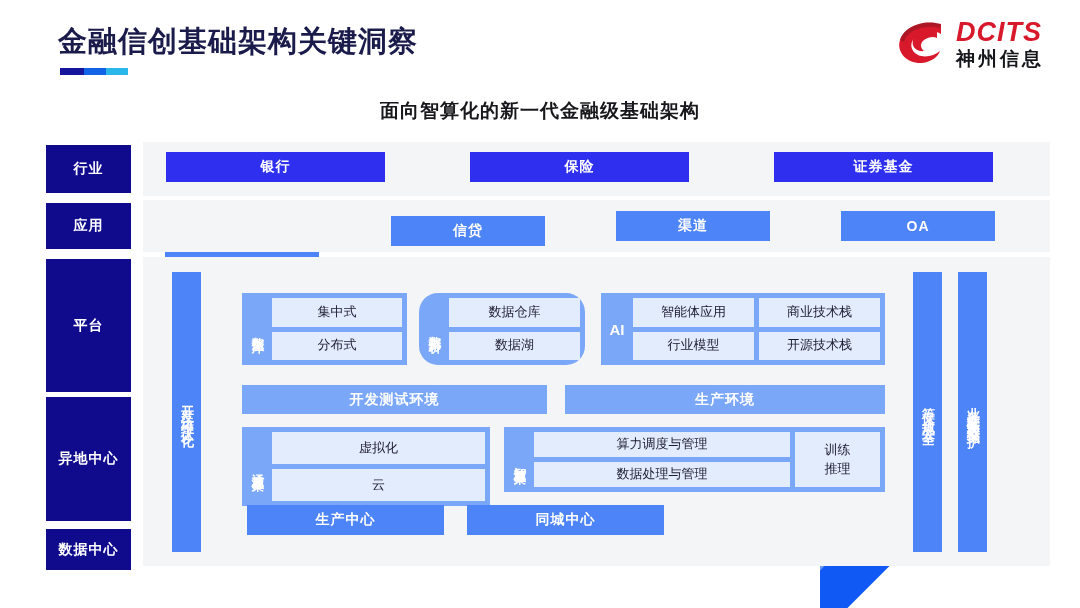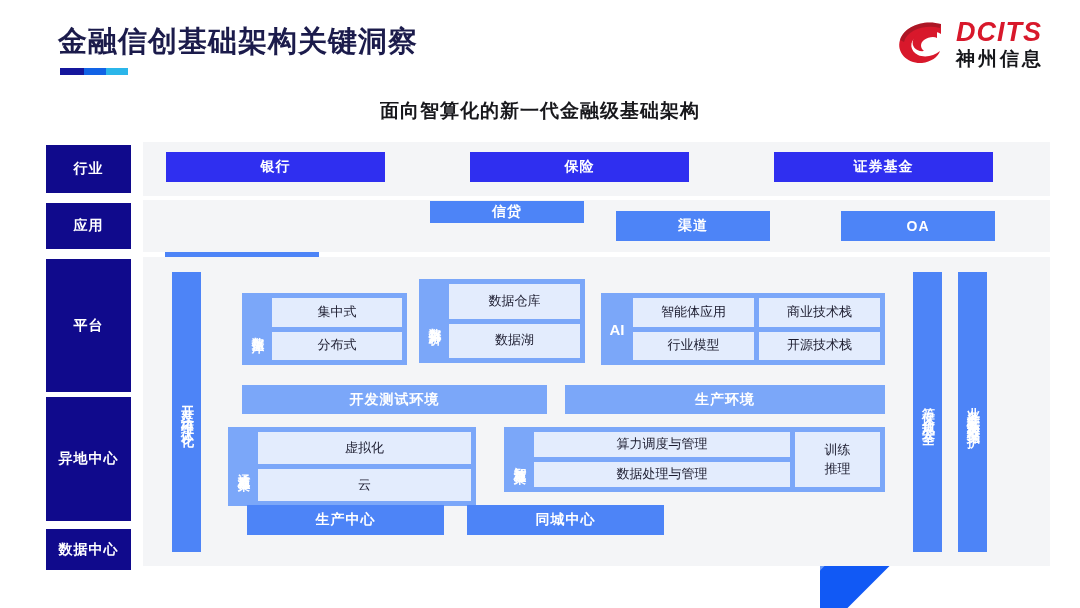--- a/index.html
+++ b/index.html
@@ -264,21 +264,21 @@
 
   <div class="navy" style="left:46px; top:145px; width:85px; height:48px;">行业</div>
   <div class="band" style="left:143px; top:142px; width:907px; height:54px;"></div>
   <div class="chip chip-industry" style="left:166px; top:152px; width:219px; height:30px;">银行</div>
   <div class="chip chip-industry" style="left:470px; top:152px; width:219px; height:30px;">保险</div>
   <div class="chip chip-industry" style="left:774px; top:152px; width:219px; height:30px;">证券基金</div>
 
   <div class="navy" style="left:46px; top:203px; width:85px; height:46px;">应用</div>
   <div class="band" style="left:143px; top:200px; width:907px; height:52px;"></div>
   <div class="chip chip-app" style="left:165px; top:211px; width:154px; height:30px;margin-top:41px;">核心</div>
-  <div class="chip chip-app" style="left:391px; top:201px; width:154px; height:22px;margin-left:39px;">信贷</div>
+  <div class="chip chip-app" style="left:391px; top:216px; width:154px; height:30px;">信贷</div>
   <div class="chip chip-app" style="left:616px; top:211px; width:154px; height:30px;">渠道</div>
   <div class="chip chip-app" style="left:841px; top:211px; width:154px; height:30px;">OA</div>
 
   <div class="navy" style="left:46px; top:259px; width:85px; height:133px;">平台</div>
   <div class="navy" style="left:46px; top:397px; width:85px; height:124px;">异地中心</div>
   <div class="navy" style="left:46px; top:529px; width:85px; height:41px;">数据中心</div>
 
   <div class="band" style="left:143px; top:257px; width:907px; height:309px;"></div>
 
   <div class="rail" style="left:172px; top:272px; width:29px; height:280px;">开发运维一体化</div>
@@ -291,21 +291,21 @@
     <div class="group-body">
       <div class="group-row">
         <div class="tile">集中式</div>
       </div>
       <div class="group-row">
         <div class="tile">分布式</div>
       </div>
     </div>
   </div>
 
-  <div class="group" style="left:419px; top:279px; width:166px; height:84px;">
+  <div class="group" style="left:419px; top:293px; width:166px; height:72px;border-radius:19px;">
     <div class="group-label">数据分析</div>
     <div class="group-body">
       <div class="group-row">
         <div class="tile">数据仓库</div>
       </div>
       <div class="group-row">
         <div class="tile">数据湖</div>
       </div>
     </div>
   </div>
@@ -320,21 +320,21 @@
       <div class="group-row">
         <div class="tile">行业模型</div>
         <div class="tile">开源技术栈</div>
       </div>
     </div>
   </div>
 
   <div class="envbar" style="left:242px; top:385px; width:305px; height:29px;">开发测试环境</div>
   <div class="envbar" style="left:565px; top:385px; width:320px; height:29px;">生产环境</div>
 
-  <div class="group" style="left:228px; top:427px; width:248px; height:79px;justify-content:flex-end;">
+  <div class="group" style="left:242px; top:427px; width:248px; height:79px;justify-content:flex-end;">
     <div class="group-label">通算框架</div>
     <div class="group-body">
       <div class="group-row">
         <div class="tile">虚拟化</div>
       </div>
       <div class="group-row">
         <div class="tile">云</div>
       </div>
     </div>
   </div>

